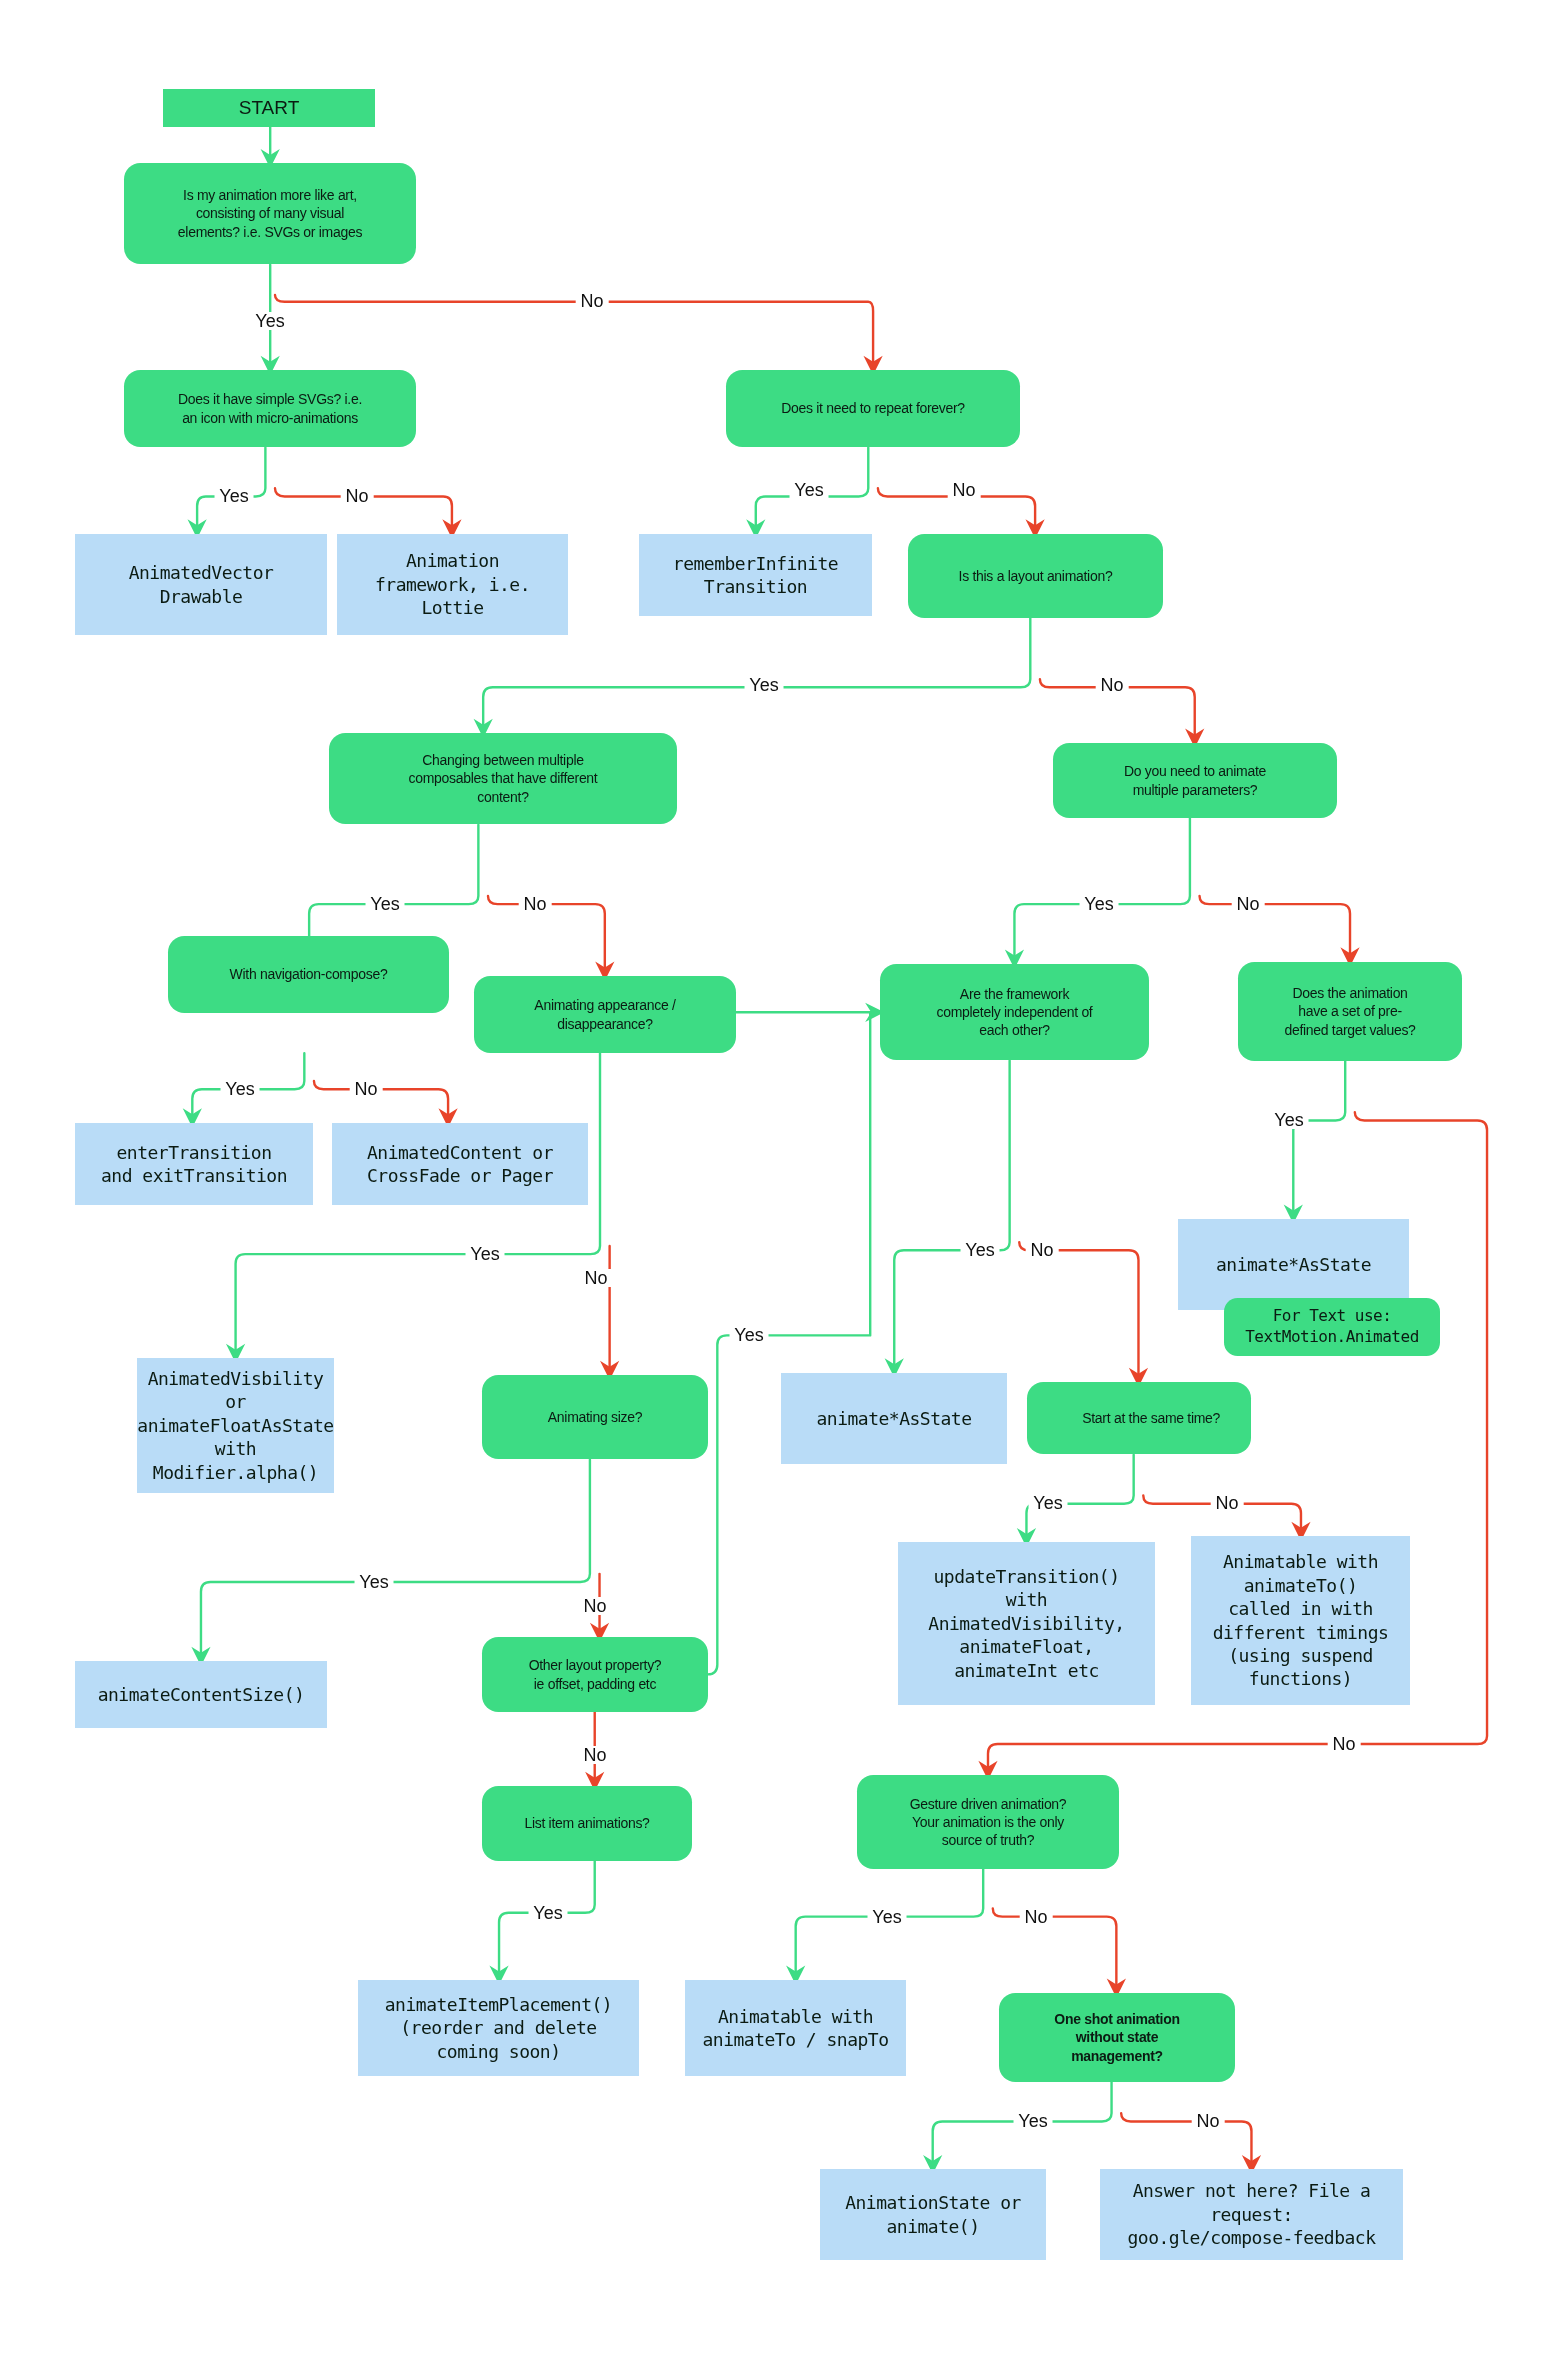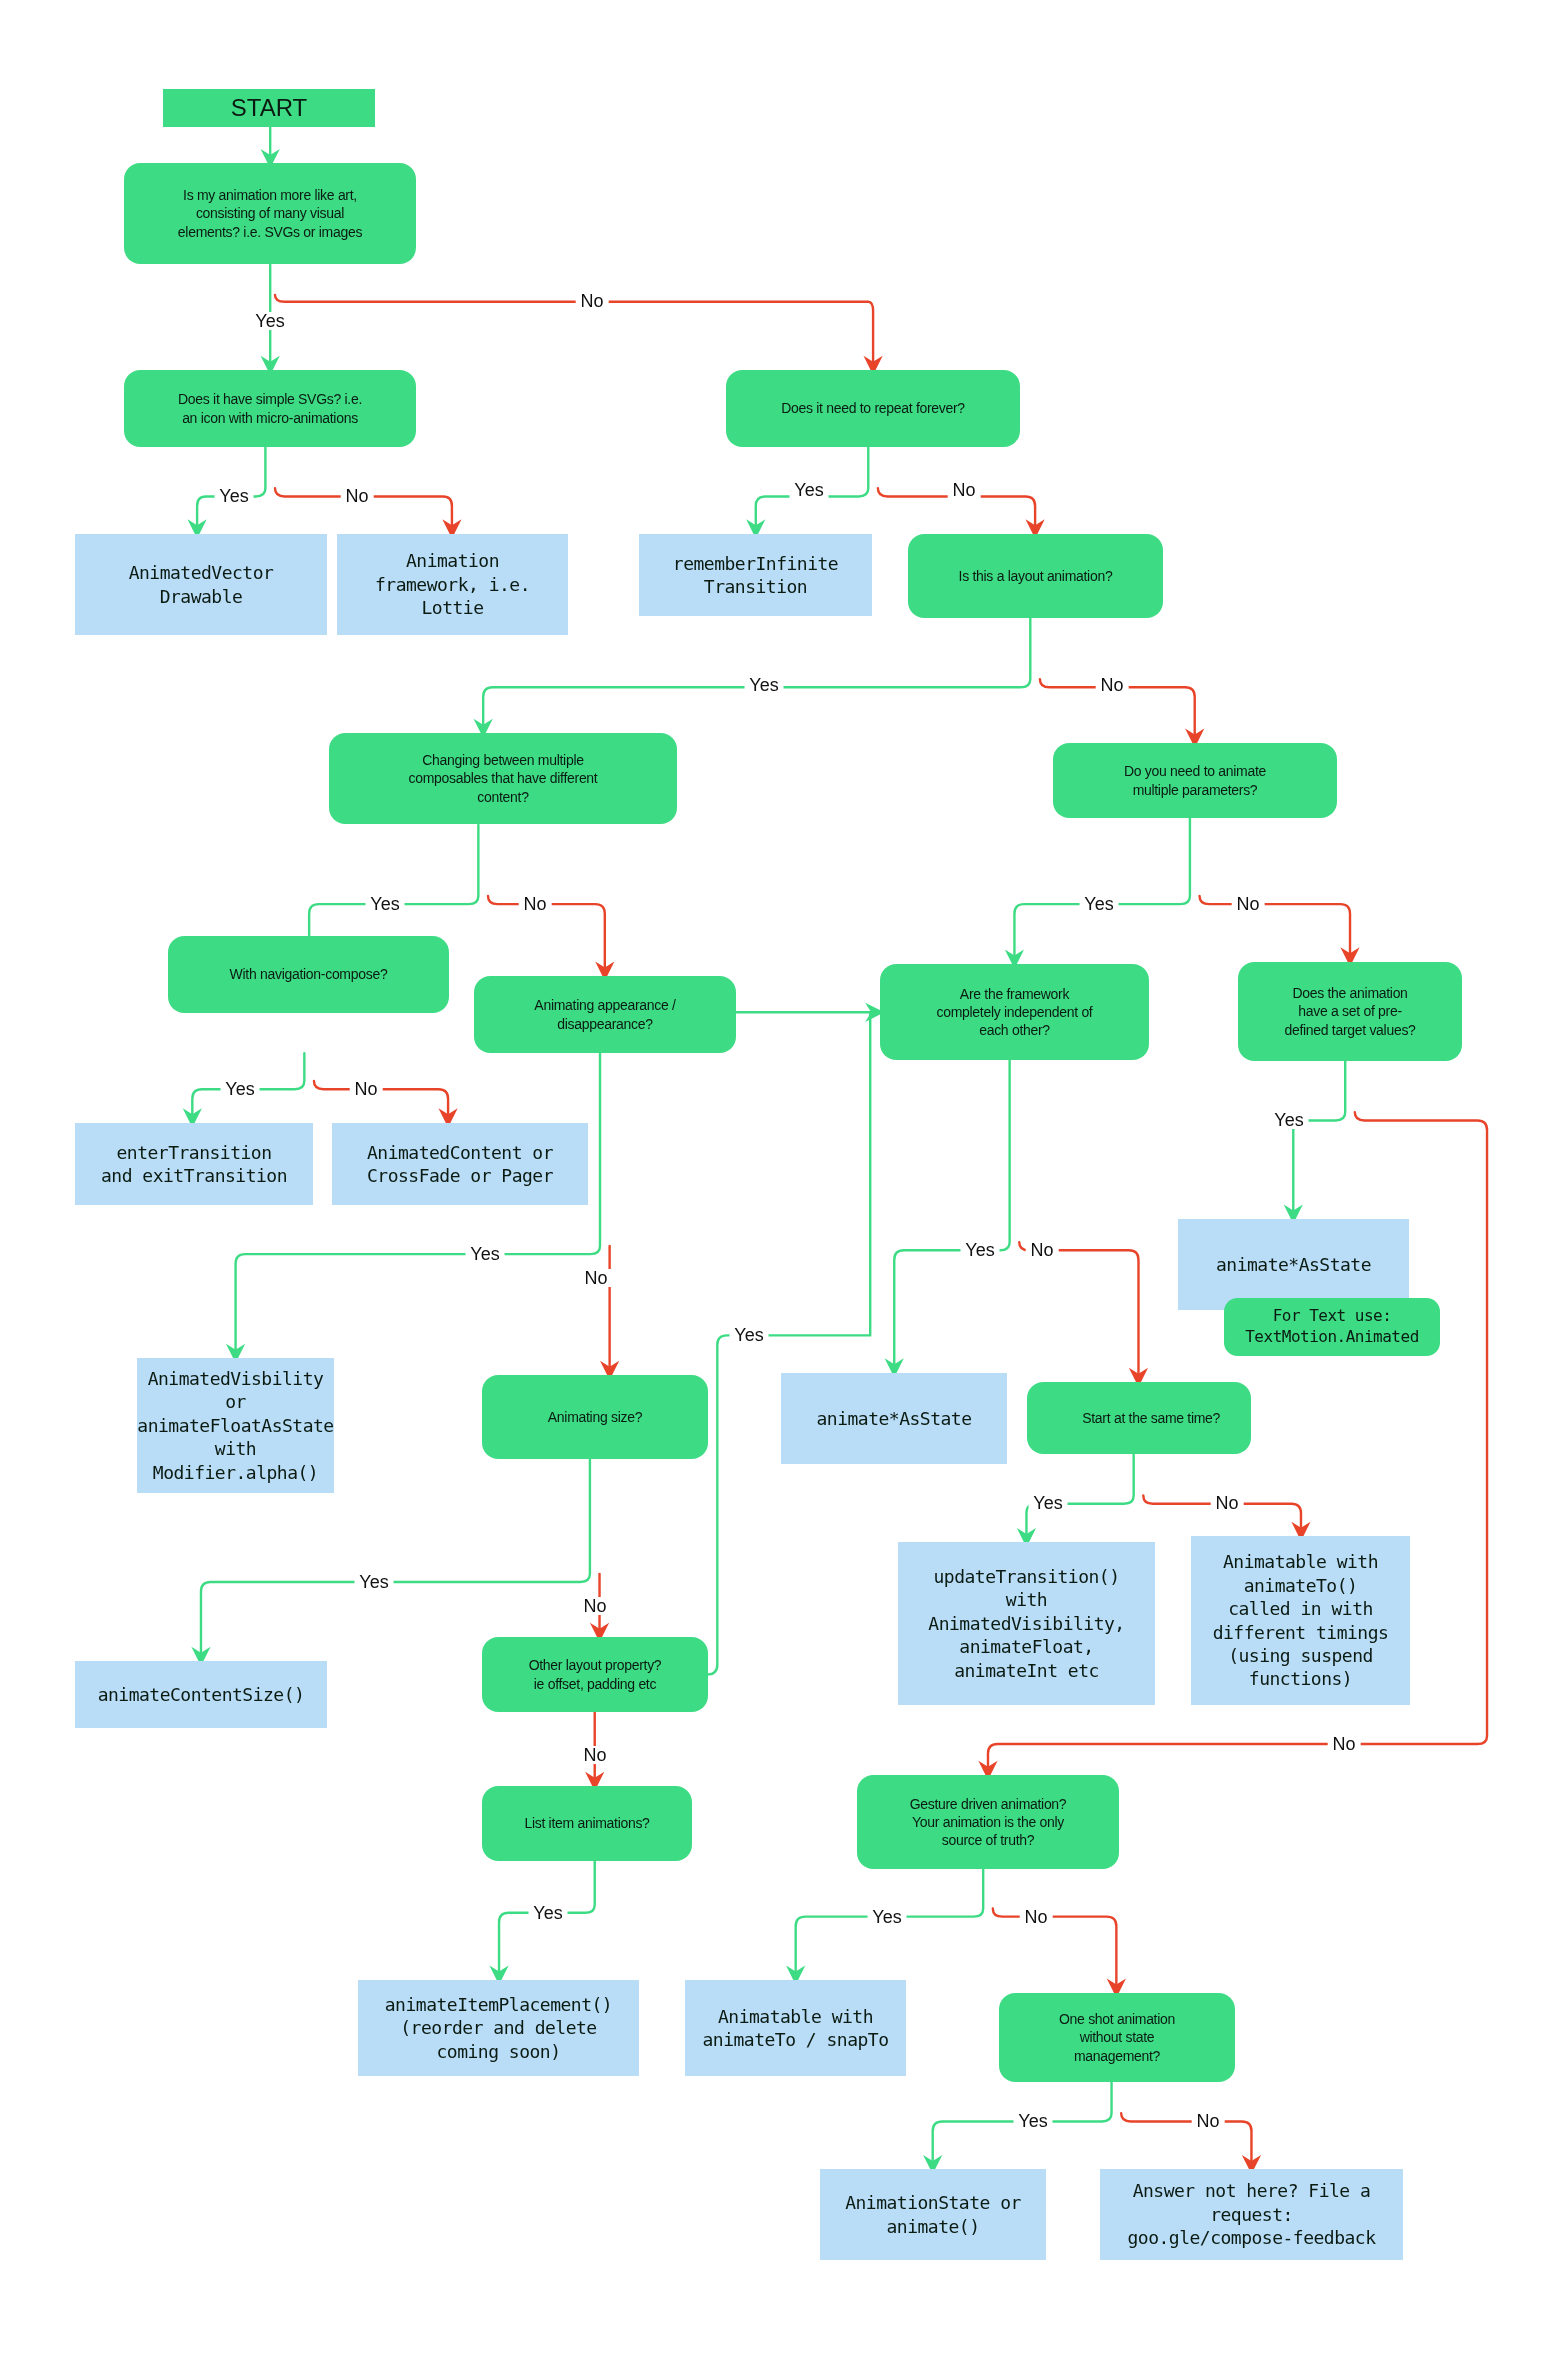--- a/index.html
+++ b/index.html
@@ -32,21 +32,21 @@
     border-radius:16.3px;
     font-family:"Liberation Sans", sans-serif;
     font-size:14px;
     font-weight:400;
     letter-spacing:-0.3px;
   }
   .start{
     background:#3ddc84;
     border-radius:0;
     font-family:"Liberation Sans", sans-serif;
-    font-size:24px;
+    font-size:19px;
   }
   .terminal{
     background:#b9dcf7;
     border-radius:0;
     font-family:"DejaVu Sans Mono","Liberation Mono", monospace;
     font-size:18px;
     letter-spacing:-0.5px;
   }
   .note{
     background:#3ddc84;
@@ -212,21 +212,21 @@
 ie offset, padding etc</div>
       <div class="node decision" style="left: 857px; top: 1775px; width: 262px; height: 94px;">Gesture driven animation?
 Your animation is the only
 source of truth?</div>
       <div class="node decision" style="left: 482px; top: 1786px; width: 210px; height: 75px;">List item animations?</div>
       <div class="node terminal" style="left: 358px; top: 1980px; width: 281px; height: 96px;">animateItemPlacement()
 (reorder and delete
 coming soon)</div>
       <div class="node terminal" style="left: 685px; top: 1980px; width: 221px; height: 96px;">Animatable with
 animateTo / snapTo</div>
-      <div class="node decision" style="left: 999px; top: 1993px; width: 236px; height: 89px;">One shot animation
+      <div class="node decision" style="left: 999px; top: 1993px; width: 236px; height: 89px; font-weight: bold;">One shot animation
 without state
 management?</div>
       <div class="node terminal" style="left: 820px; top: 2169px; width: 226px; height: 91px;">AnimationState or
 animate()</div>
       <div class="node terminal" style="left: 1100px; top: 2169px; width: 303px; height: 91px;">Answer not here? File a
 request:
 goo.gle/compose-feedback</div>
     </div>
   <div id="labels-layer">
       <span class="elabel" style="left: 270px; top: 321px;">Yes</span>

